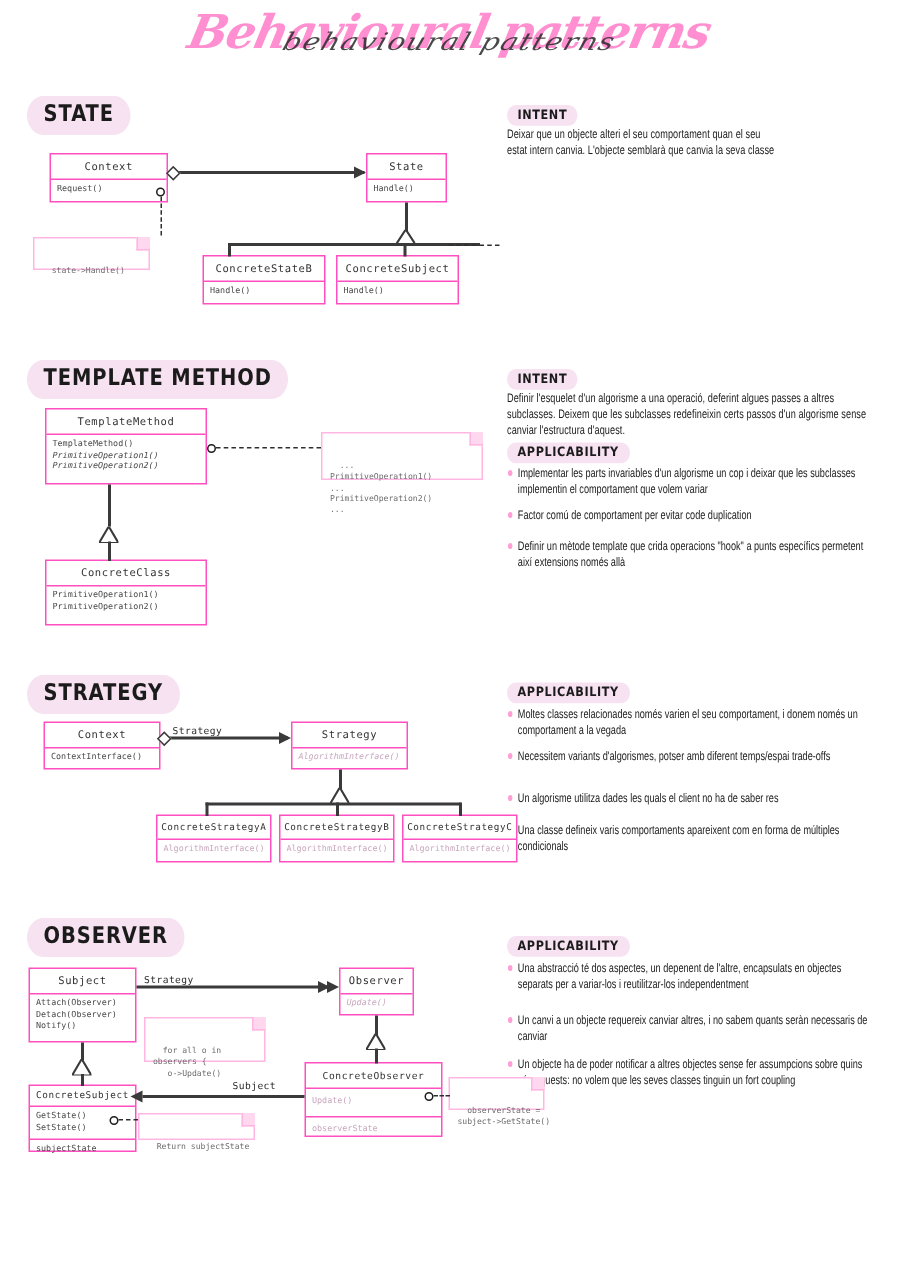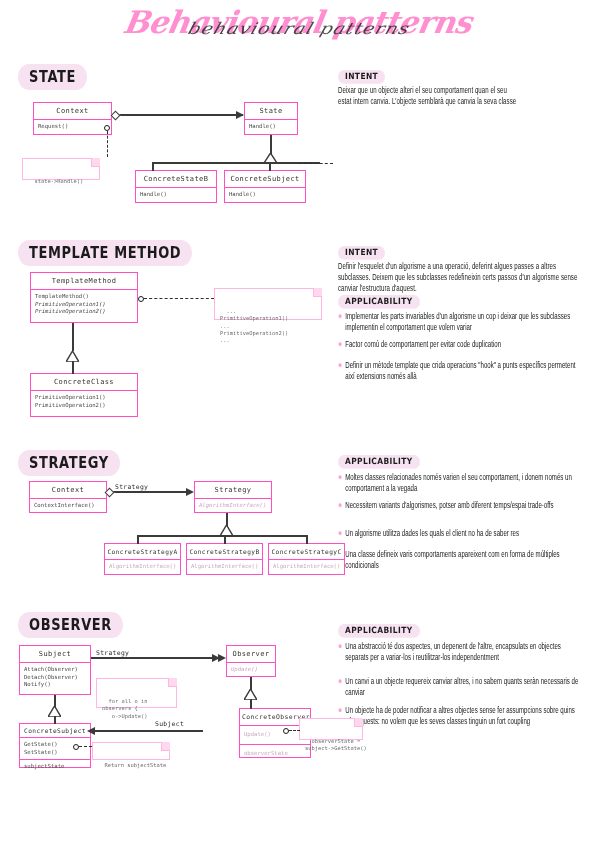--- a/index.html
+++ b/index.html
@@ -285,21 +285,21 @@
 <div class="uml" style="left:226px;top:645px;width:50px;height:32px;">
   <div class="hd">Observer</div>
   <div class="sec ital" style="color:#c9a7bd;">Update()</div>
 </div>
 <div class="uml" style="left:19px;top:723px;width:72px;height:45px;">
   <div class="hd" style="font-size:6.2px;padding:3px 2px;">ConcreteSubject</div>
   <div class="sec bd" style="padding-bottom:0;border-bottom:none;">GetState()</div>
   <div class="sec bd" style="padding-top:0;">SetState()</div>
   <div class="sec">subjectState</div>
 </div>
-<div class="uml" style="left:203px;top:708px;width:72px;height:50px;margin-left:36px;">
+<div class="uml" style="left:203px;top:708px;width:92px;height:50px;">
   <div class="hd" style="font-size:6.4px;">ConcreteObserver</div>
   <div class="sec bd" style="color:#c9a7bd;padding:5px 4px;">Update()</div>
   <div class="sec" style="color:#c9a7bd;padding:5px 4px;">observerState</div>
 </div>
 <div class="note" style="left:96px;top:678px;width:81px;height:30px;">
   <span class="fold"></span>
   <span>for all o in
 observers {
    o-&gt;Update()</span>
 </div>

